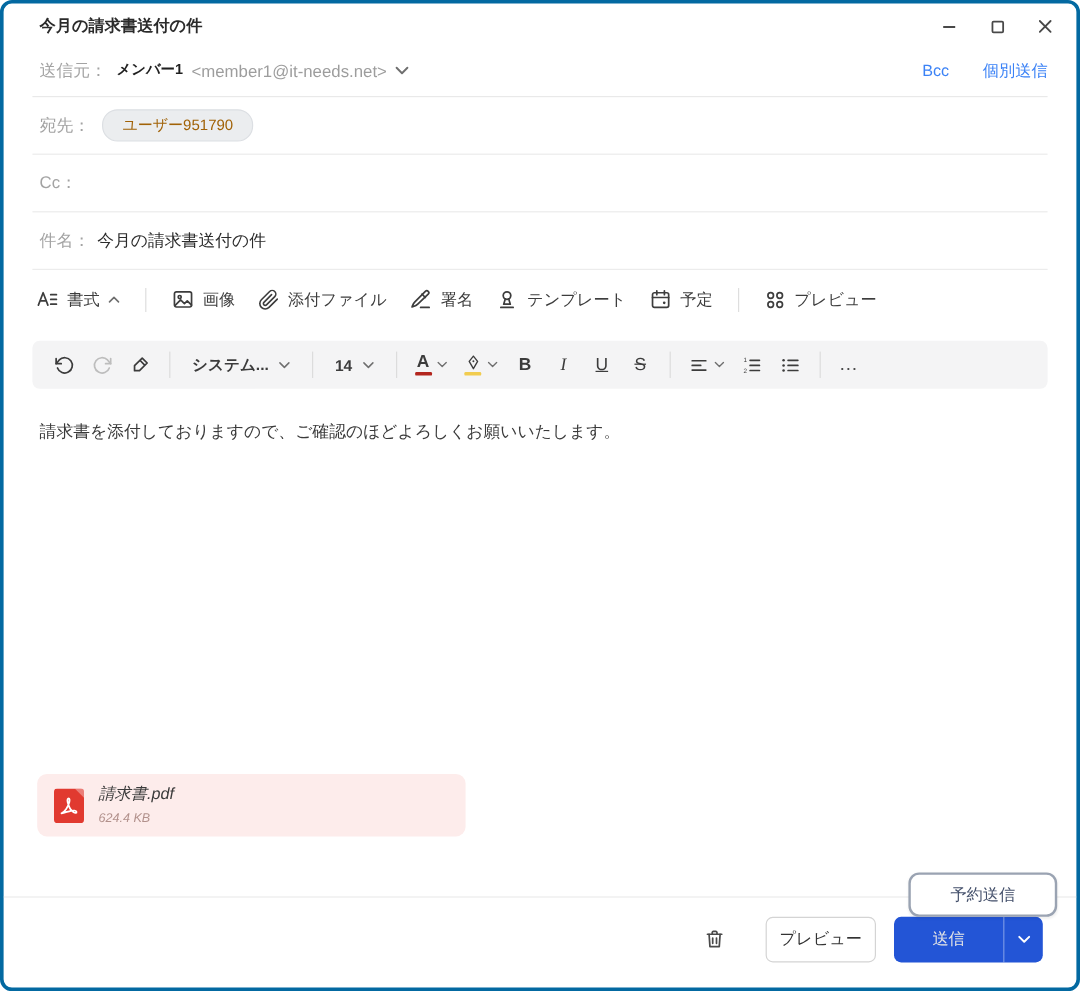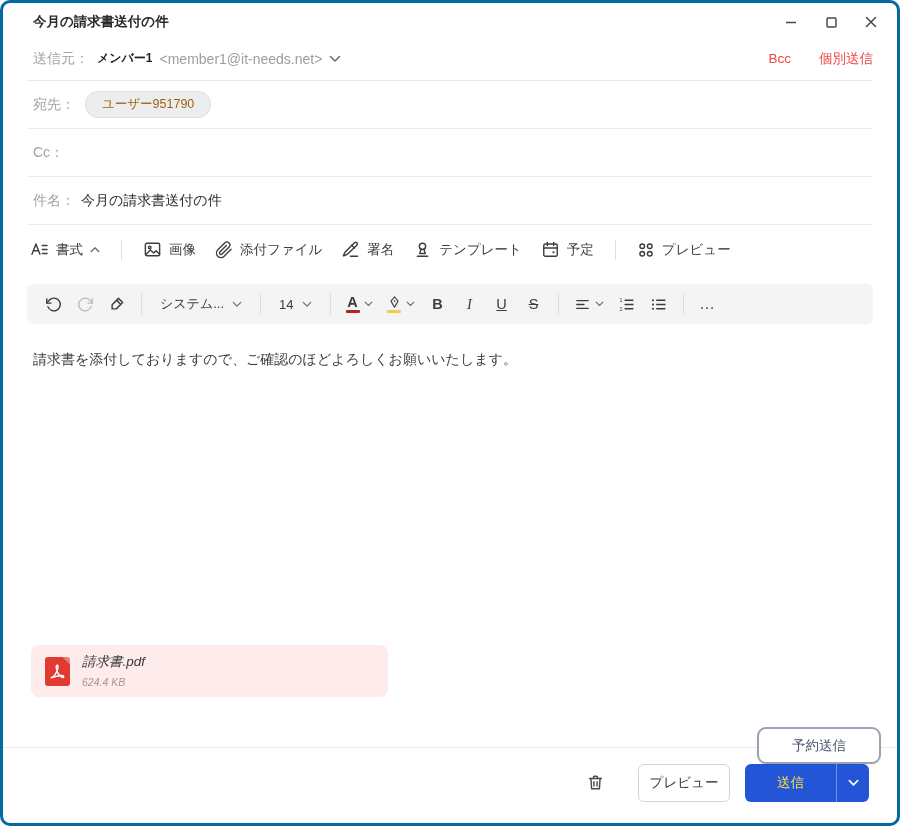--- a/index.html
+++ b/index.html
@@ -22,35 +22,35 @@
 
   
   .row{height:48px;margin:0 24px;border-bottom:1px solid #ececec;display:flex;align-items:center;padding-left:6px;font-size:14px;flex:0 0 auto;position:relative;}
   .row.from-row{height:44px;border-bottom-color:#e9e9e9;}
   .label{color:#a3a3a3;flex:0 0 auto;}
   .sender{display:flex;align-items:center;margin-left:8px;gap:7px;}
   .sender-name{color:#1f1f1f;font-weight:700;font-size:12px;}
   .sender-email{color:#9d9d9d;}
   .chev{color:#6f6f6f;}
   .spacer{flex:1;}
-  .link{color:#ef4444;font-size:13.5px;margin-left:28px;}
+  .link{color:#3b82f6;font-size:13.5px;margin-left:28px;}
   .chip{margin-left:10px;background:#ebedef;border:1px solid #dcdfe3;border-radius:13px;padding:4px 16px;font-size:12.5px;color:#a16207;}
   .subject-value{color:#2b2b2b;margin-left:6px;}
 
   
   .insert-toolbar{height:49px;display:flex;align-items:center;padding:0 22px;gap:9px;color:#3d3d3d;flex:0 0 auto;}
   .tb-item{display:flex;align-items:center;gap:7px;font-size:13.5px;color:#3d3d3d;padding:6px 5px;}
   .vdiv{width:1px;height:20px;background:#dedede;margin:0 7px;flex:0 0 auto;}
   .icon{display:block;}
 
   
   .format-toolbar{margin:10px 24px 0;height:40px;background:#f4f4f5;border-radius:6px;display:flex;align-items:center;padding:0 12px;gap:4px;color:#3c3c3c;flex:0 0 auto;}
   .ft-btn{height:30px;min-width:28px;display:flex;align-items:center;justify-content:center;gap:4px;border-radius:4px;padding:0 5px;font-size:14.5px;color:#3c3c3c;}
   .ft-btn.disabled{color:#bdbdbd;}
-  .ft-select{height:30px;display:flex;align-items:center;gap:8px;padding:0 8px;font-size:13px;color:#3c3c3c;}
+  .ft-select{height:30px;display:flex;align-items:center;gap:8px;padding:0 8px;font-size:13px;color:#3c3c3c;font-weight:bold;}
   .format-toolbar .vdiv{background:#dcdcdc;height:22px;margin:0 6px;}
   .fc-wrap{display:flex;flex-direction:column;align-items:center;line-height:1;}
   .fc-letter{font-size:14.5px;font-weight:600;}
   .swatch{display:block;width:14px;height:3px;margin-top:1px;border-radius:1px;}
   .swatch.red{background:var(--font-color-swatch);}
   .swatch.yellow{background:var(--highlight-swatch);}
   .b{font-weight:700;}
   .i{font-style:italic;font-family:"Liberation Serif","DejaVu Serif",serif;}
   .u{text-decoration:underline;}
   .s{text-decoration:line-through;}
@@ -62,21 +62,21 @@
   .att-meta{display:flex;flex-direction:column;justify-content:center;gap:2px;}
   .att-name{font-size:13.5px;color:#3c3c3c;font-weight:500;}
   .att-size{font-size:10.5px;color:#b2918c;}
 
   
   .footer{flex:0 0 auto;height:76px;border-top:1px solid #ebebeb;position:relative;display:flex;align-items:center;justify-content:flex-end;padding:0 28px 6px;gap:15px;}
   .schedule-send{position:absolute;right:16px;top:-21px;width:124px;height:37px;background:#fff;border:2px solid #9aa3b2;border-radius:9px;font-size:13.5px;color:#44506b;z-index:2;box-shadow:0 1px 2px rgba(0,0,0,.06);}
   .icon-btn{width:34px;height:34px;display:flex;align-items:center;justify-content:center;color:#4a4a4a;margin-right:11px;}
   .btn-secondary{width:92px;height:38px;background:#fff;border:1px solid #d4d4d4;border-radius:6px;font-size:13.5px;color:#333;}
   .send-split{width:124px;height:38px;background:var(--accent-blue);border-radius:6px;display:flex;overflow:hidden;}
-  .send-main{flex:1;color:#fde047;font-size:13.5px;font-weight:500;}
+  .send-main{flex:1;color:#e5e5e5;font-size:13.5px;font-weight:500;}
   .send-caret{width:33px;border-left:1px solid rgba(255,255,255,.38);display:flex;align-items:center;justify-content:center;color:#fff;}
 </style>
 </head>
 <body>
 
 <div class="window">
 
   <div class="titlebar">
     <span class="title">今月の請求書送付の件</span>
     <div class="win-controls">

